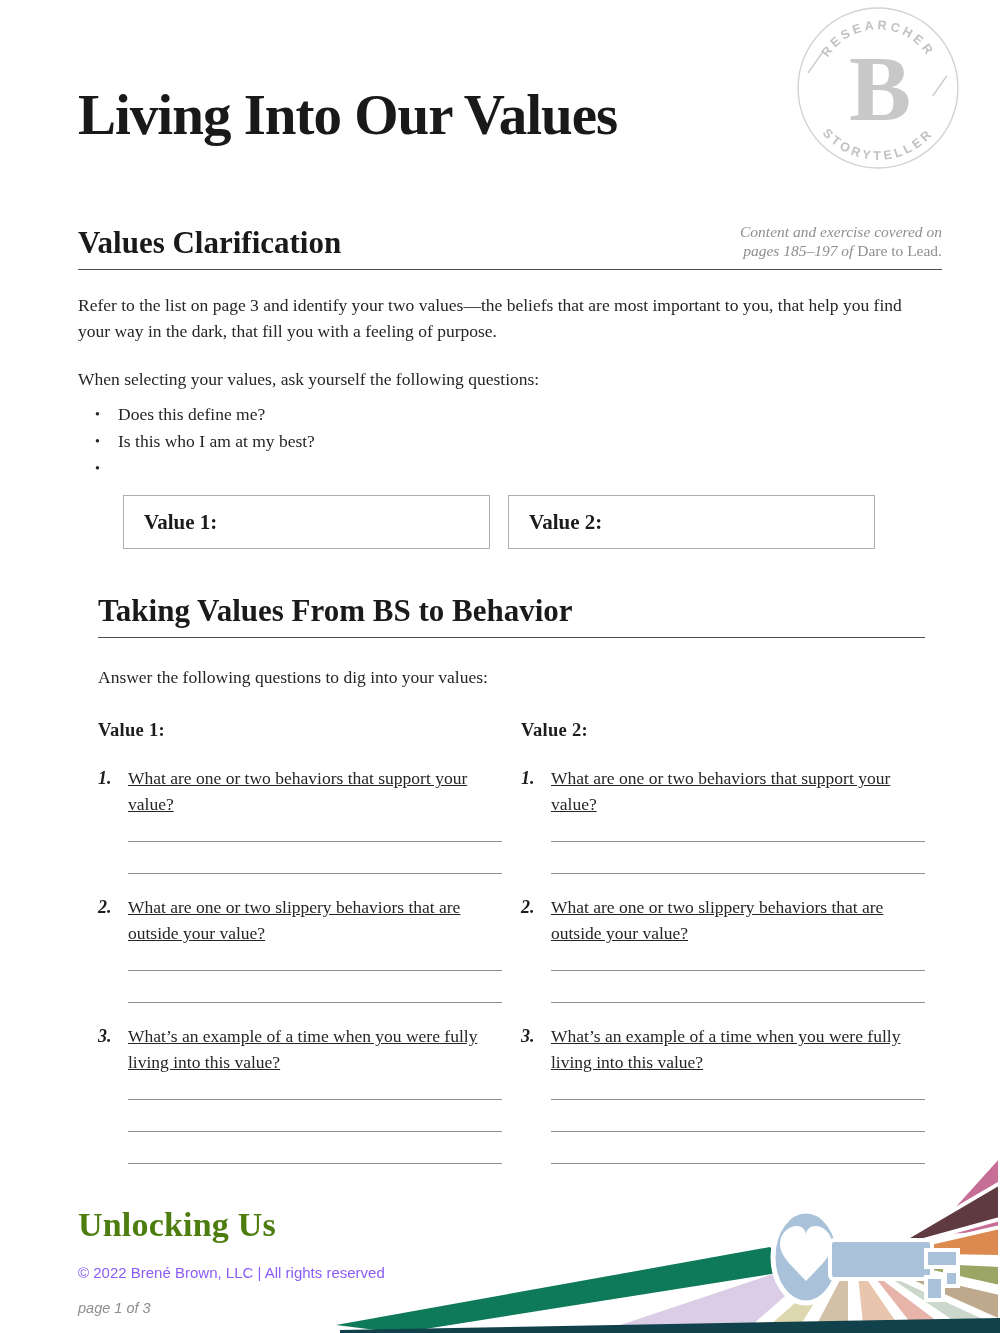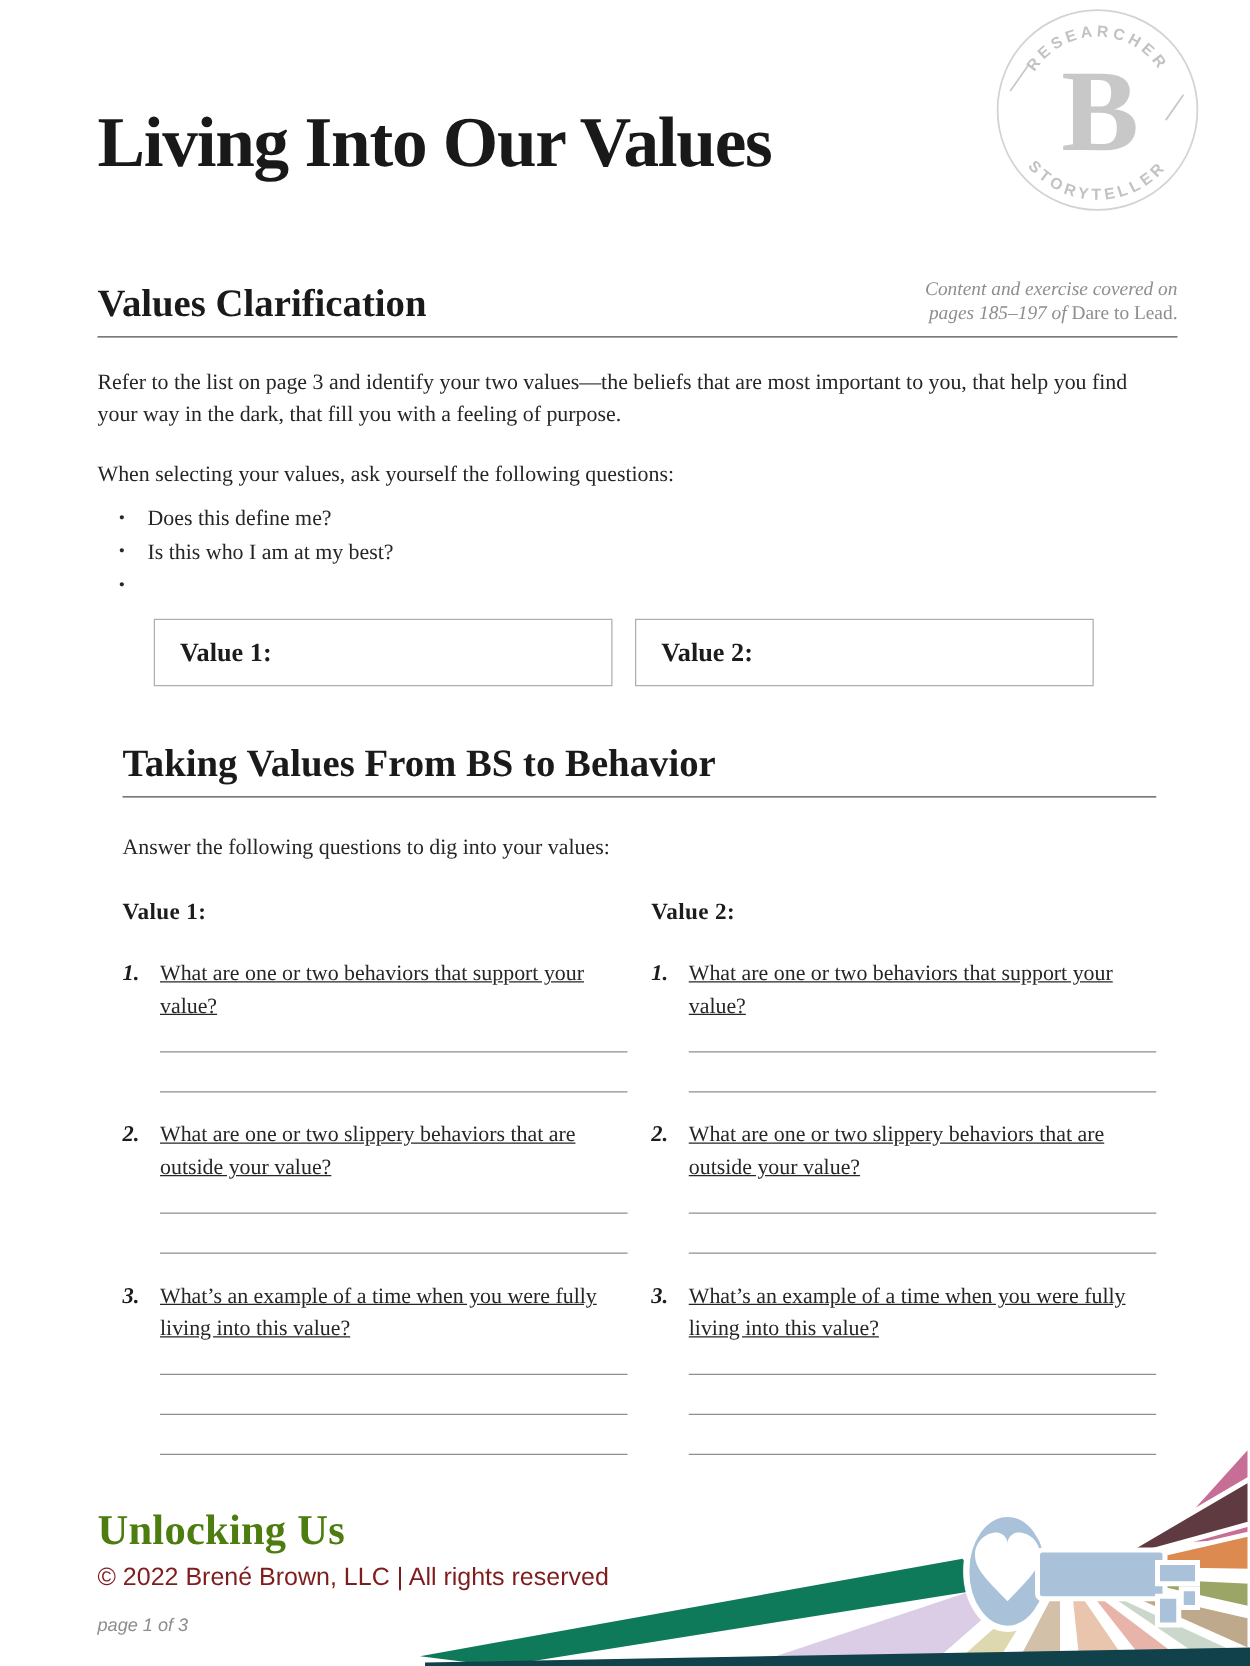--- a/index.html
+++ b/index.html
@@ -42,21 +42,21 @@
   .q { display: flex; margin-bottom: 20px; }
   .q-num { width: 30px; flex: none; font-style: italic; font-weight: bold; font-size: 18px; line-height: 26px; color: #1c1c1c; }
   .q-body { flex: 1; }
   .q-text { font-size: 17.5px; line-height: 26px; text-decoration: underline; }
   .write-line { border-bottom: 1.2px solid #8f8f8f; margin-top: 31px; height: 0; }
   .write-line.first { margin-top: 24px; }
 
   
   .footer { position: absolute; left: 78px; top: 1206px; z-index: 2; }
   .brand { font-size: 34px; font-weight: bold; color: #4d7c0f; letter-spacing: 0.2px; }
-  .copy { font-family: "Liberation Sans", sans-serif; font-size: 20px; color: #7f1d1d; margin-top: 7px; }
+  .copy { font-family: "Liberation Sans", sans-serif; font-size: 15px; color: #8b5cf6; margin-top: 20px; }
   .pageno { font-family: "Liberation Sans", sans-serif; font-size: 14.5px; font-style: italic; color: #8d8d8d; margin-top: 19px; }
 
   
   .decor { position: absolute; left: 0; bottom: 0; width: 1000px; height: 180px; z-index: 1; }
 </style>
 </head>
 <body>
 
 <div class="sheet">
 

